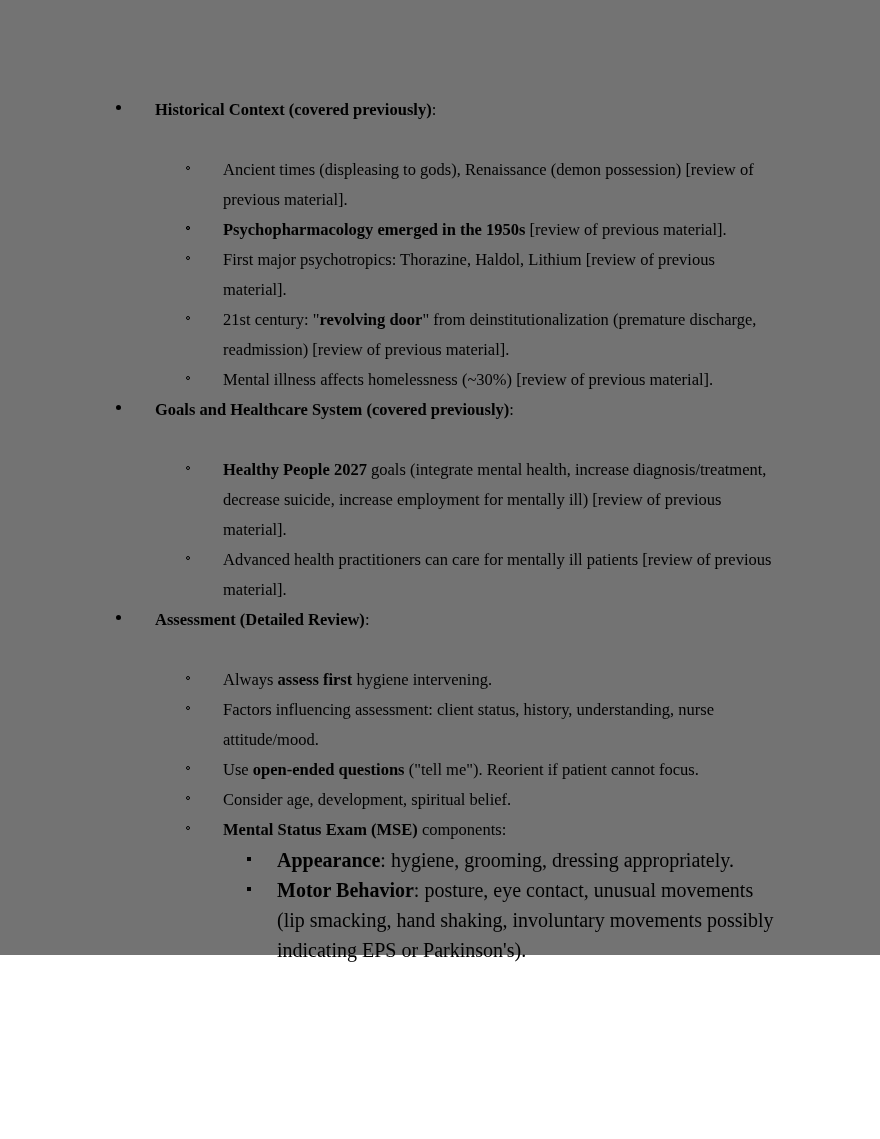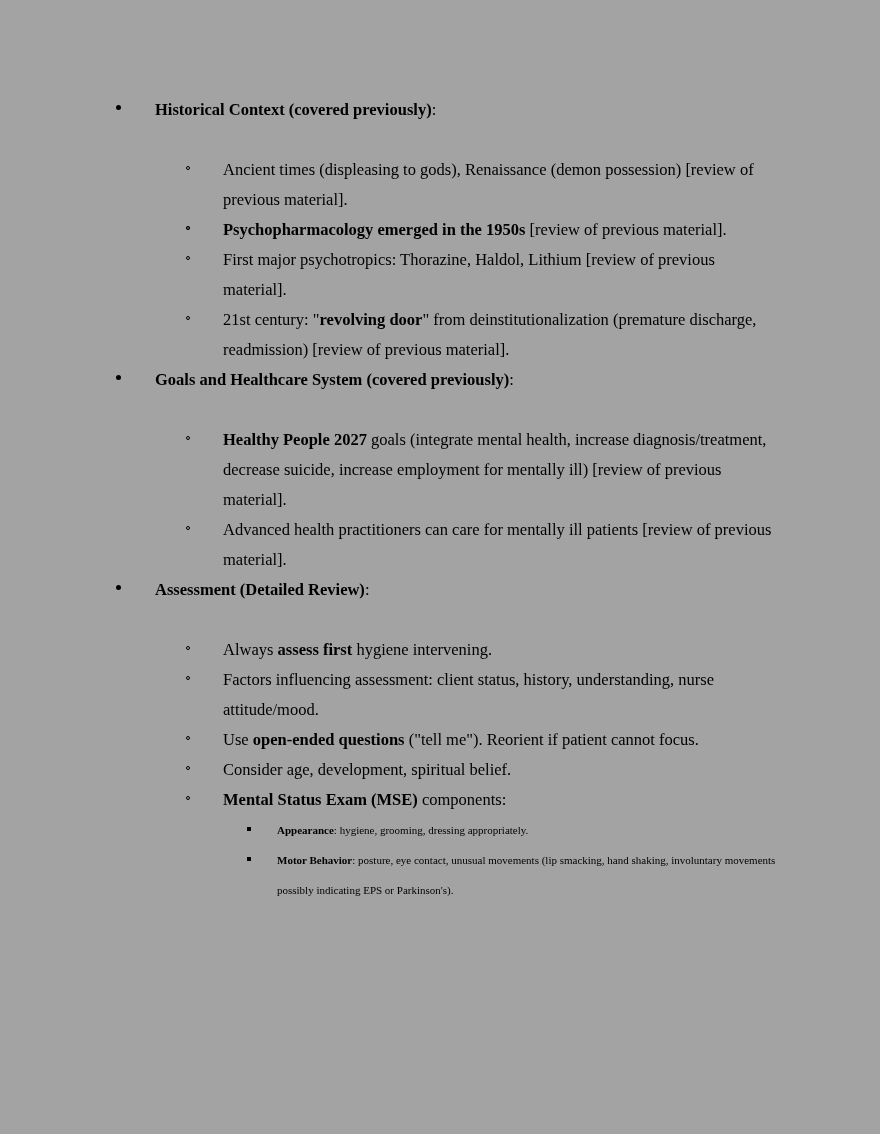--- a/index.html
+++ b/index.html
@@ -12,22 +12,22 @@
     width: 880px;
     height: 1139px;
     font-family: "Liberation Serif", "DejaVu Serif", serif;
     color: #000000;
     -webkit-font-smoothing: antialiased;
   }
 
   .page {
     position: relative;
     width: 880px;
-    height: 1134px;
-    background: #a3a3a3;
+    height: 955px;
+    background: #737373;
     box-sizing: border-box;
     padding: 95px 100px 0 100px;
   }
 
   .outline {
     width: 680px;
   }
 
   
   ul {
@@ -101,21 +101,21 @@
 
   
   .lvl3 {
     margin: 0;
     padding: 0;
   }
   .lvl3 > li {
     position: relative;
     padding-left: 52px;
     margin-left: 2px;
-    font-size: 11px;
+    font-size: 20px;
     line-height: 30px;
     font-weight: normal;
   }
   .lvl3 > li > .marker {
     position: absolute;
     left: 22px;
     top: 0;
     line-height: 30px;
   }
   .lvl3 > li > .marker::before {
@@ -140,20 +140,21 @@
     <ul class="lvl1" id="outline-root">
         <li>
           <span class="marker"></span>
           <span class="sec-head"><span class="b">Historical Context (covered previously)</span><span class="n">:</span></span>
           <ul class="lvl2">
             <li><span class="marker"></span><span class="txt"><span class="n">Ancient times (displeasing to gods), Renaissance (demon possession) [review of previous material].</span></span></li>
             <li><span class="marker"></span></li>
             <li><span class="marker"></span><span class="txt"><span class="b">Psychopharmacology emerged in the 1950s</span><span class="n"> [review of previous material].</span></span></li>
             <li><span class="marker"></span><span class="txt"><span class="n">First major psychotropics: Thorazine, Haldol, Lithium [review of previous material].</span></span></li>
             <li><span class="marker"></span><span class="txt"><span class="n">21st century: "</span><span class="b">revolving door</span><span class="n">" from deinstitutionalization (premature discharge, readmission) [review of previous material].</span></span></li>
+            <li><span class="marker"></span><span class="txt"><span class="n">Mental illness affects homelessness (~30%) [review of previous material].</span></span></li>
           </ul>
         </li>
         <li>
           <span class="marker"></span>
           <span class="sec-head"><span class="b">Goals and Healthcare System (covered previously)</span><span class="n">:</span></span>
           <ul class="lvl2">
             <li><span class="marker"></span><span class="txt"><span class="b">Healthy People 2027</span><span class="n"> goals (integrate mental health, increase diagnosis/treatment, decrease suicide, increase employment for mentally ill) [review of previous material].</span></span></li>
             <li><span class="marker"></span><span class="txt"><span class="n">Advanced health practitioners can care for mentally ill patients [review of previous material].</span></span></li>
           </ul>
         </li>

